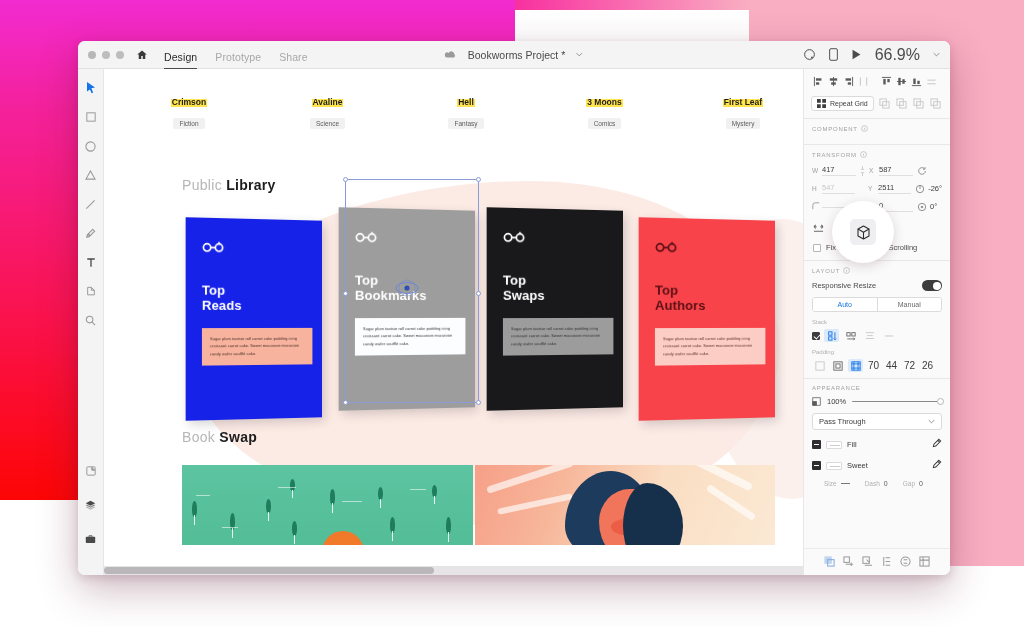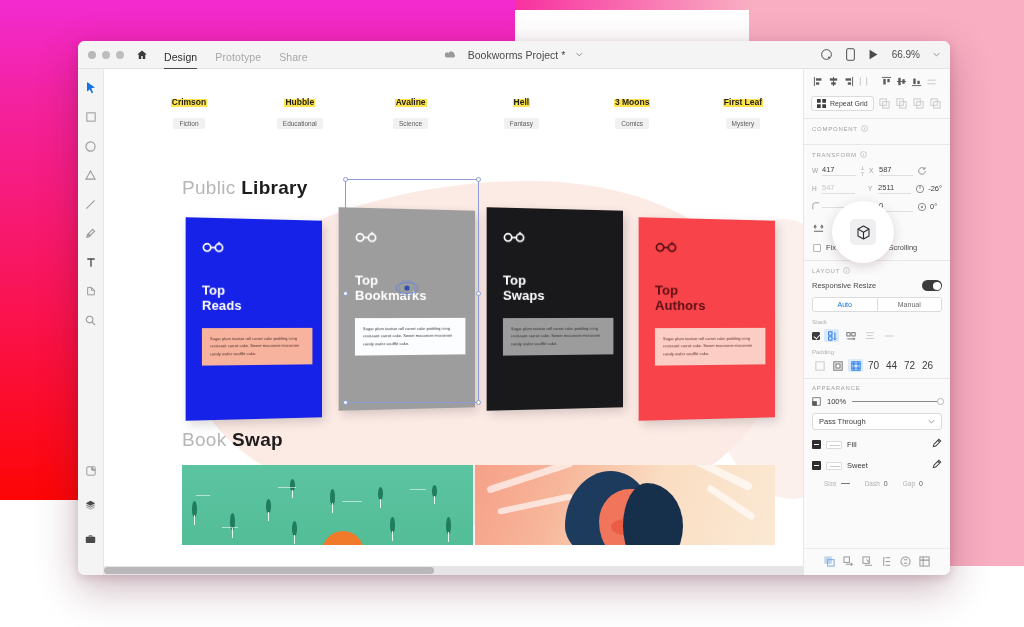--- a/index.html
+++ b/index.html
@@ -49,21 +49,21 @@
   }
   .tb-tab.active { color:#2b2b2b; border-bottom-color:#4a4a4a; }
   #tb-center {
     position:absolute; left:50%; transform:translateX(-50%);
     display:flex; align-items:center; gap:11px;justify-content:space-between;
   }
   #doc-title { font-size:10.5px; color:#4a4a4a; }
   #tb-right {
     margin-left:auto; display:flex; align-items:center; gap:13px; color:#4b4b4b;
   }
-  #zoom-level { font-size:10px; color:#4b4b4b; }
+  #zoom-level { font-size:16px; color:#4b4b4b; }
   .ico { display:inline-flex; align-items:center; justify-content:center; }
 
   
   #win-body { flex:1; display:flex; min-height:0; }
 
   
   #left-toolbar {
     width:26px; background:#f5f4f5; border-right:1px solid #e8e6e8;
     display:flex; flex-direction:column; align-items:center;
     padding-top:9px; flex-shrink:0;
@@ -107,21 +107,21 @@
     opacity:.85;
   }
   #blob2 {
     position:absolute; left:600px; top:150px; width:160px; height:280px;
     background:#fbeae5; border-radius:50% 50% 45% 55% / 45% 55% 45% 55%;
     opacity:.7;
   }
 
   
   .sec-head {
-    position:absolute; font-size:19px; color:#b6b6b6; font-weight:normal;
+    position:absolute; font-size:14px; color:#b6b6b6; font-weight:normal;
     letter-spacing:.3px;
   }
   .sec-head b { color:#1d1d1d; font-weight:bold; }
 
   
   .card {
     position:absolute; width:138px; height:200px; color:#fff;
     padding:20px 16px 0 16px;
     box-shadow:3px 4px 10px rgba(0,0,0,.16);
   }
@@ -455,24 +455,20 @@
     <div id="canvas">
       <div id="canvas-scroll">
 
         <div id="blob"></div>
         <div id="blob2"></div>
 
         <div id="nav-row">
           <div class="nav-item">
             <div class="nav-title">Crimson</div><br>
             <div class="nav-sub">Fiction</div>
-          </div>
-          <div class="nav-item">
-            <div class="nav-title">Hubble</div><br>
-            <div class="nav-sub">Educational</div>
           </div>
           <div class="nav-item">
             <div class="nav-title">Avaline</div><br>
             <div class="nav-sub">Science</div>
           </div>
           <div class="nav-item">
             <div class="nav-title">Hell</div><br>
             <div class="nav-sub">Fantasy</div>
           </div>
           <div class="nav-item">

